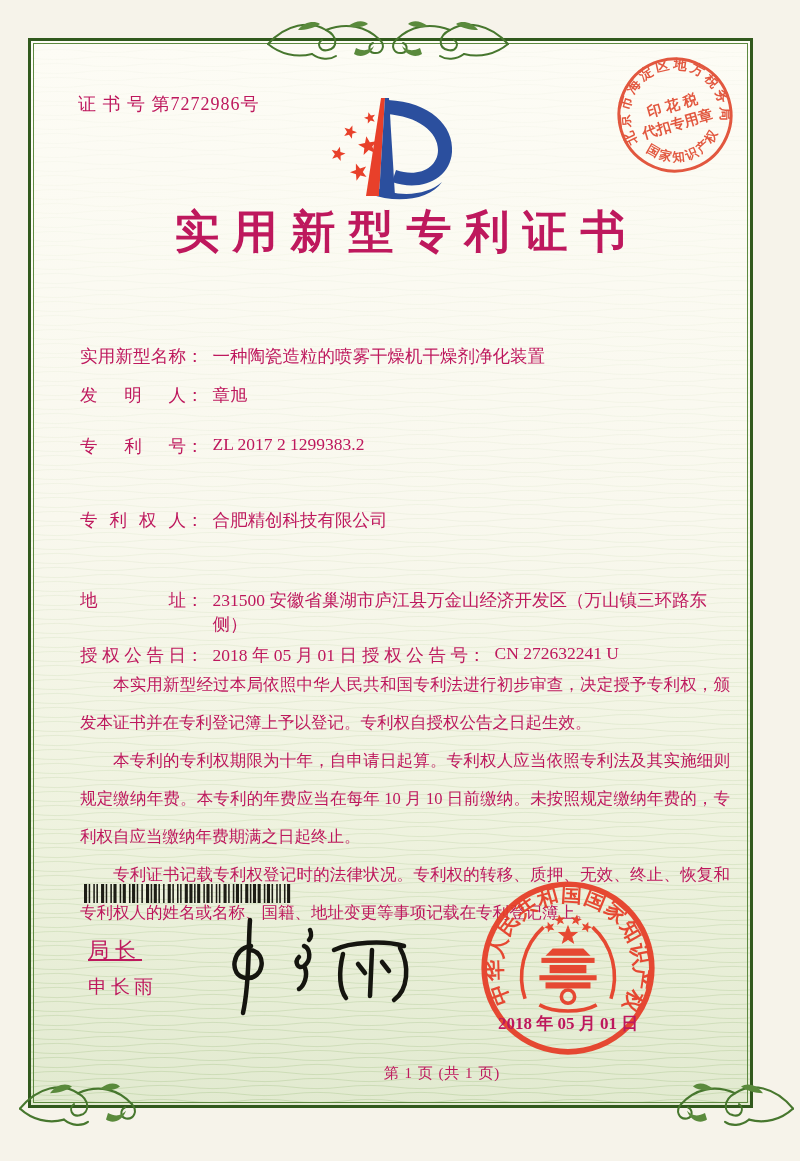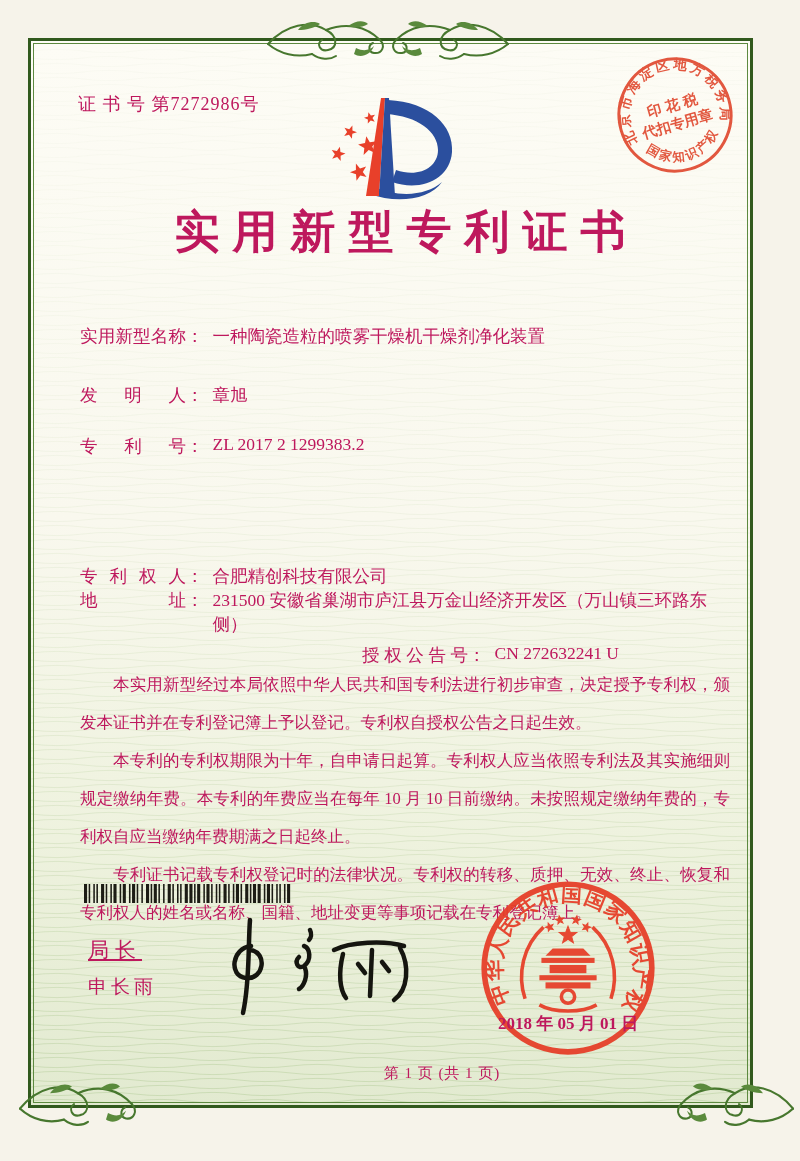--- a/index.html
+++ b/index.html
@@ -241,36 +241,39 @@
       <path id="taxBot" d="M27.3,91.4 A46,46 0 0 0 102.7,91.4" fill="none"></path>
     </defs>
     <text class="stamp-txt" font-size="13.5" letter-spacing="3"><textPath href="#taxTop">北京市海淀区地方税务局</textPath></text>
     <text class="stamp-txt" font-size="14.5" x="65" y="60" text-anchor="middle">印 花 税</text>
     <text class="stamp-txt" font-size="14.5" x="65" y="79" text-anchor="middle">代扣专用章</text>
     <text class="stamp-txt" font-size="12.5" letter-spacing="2"><textPath href="#taxBot">国家知识产权局</textPath></text>
   </svg>
 
   <div class="abs title">实用新型专利证书</div>
 
-  <div class="abs field" style="top:324px">
+  <div class="abs field" style="top:344px">
     <span class="lbl">实用新型名称</span><span>：</span><span class="val">一种陶瓷造粒的喷雾干燥机干燥剂净化装置</span>
   </div>
   <div class="abs field" style="top:383px">
     <span class="lbl">发明人</span><span>：</span><span class="val">章旭</span>
   </div>
   <div class="abs field" style="top:434px">
     <span class="lbl">专利号</span><span>：</span><span class="val">ZL 2017 2 1299383.2</span>
   </div>
-  <div class="abs field" style="top:564px">
+  <div class="abs field" style="top:508px">
     <span class="lbl">专利权人</span><span>：</span><span class="val">合肥精创科技有限公司</span>
   </div>
   <div class="abs field" style="top:588px">
     <span class="lbl">地址</span><span>：</span><span class="val">231500 安徽省巢湖市庐江县万金山经济开发区（万山镇三环路东侧）</span>
   </div>
   <div class="abs field" style="top:643px">
+    <span>
+      <span class="lbl">授权公告日</span><span>：</span><span class="val">2018 年 05 月 01 日</span>
+    </span>
     <span class="grant-no">
       <span class="lbl">授权公告号</span><span>：</span><span class="val">CN 272632241 U</span>
     </span>
   </div>
 
   <div class="abs paras">
     <p>本实用新型经过本局依照中华人民共和国专利法进行初步审查，决定授予专利权，颁发本证书并在专利登记簿上予以登记。专利权自授权公告之日起生效。</p>
     <p>本专利的专利权期限为十年，自申请日起算。专利权人应当依照专利法及其实施细则规定缴纳年费。本专利的年费应当在每年 10 月 10 日前缴纳。未按照规定缴纳年费的，专利权自应当缴纳年费期满之日起终止。</p>
     <p>专利证书记载专利权登记时的法律状况。专利权的转移、质押、无效、终止、恢复和专利权人的姓名或名称、国籍、地址变更等事项记载在专利登记簿上。</p>
   </div>

